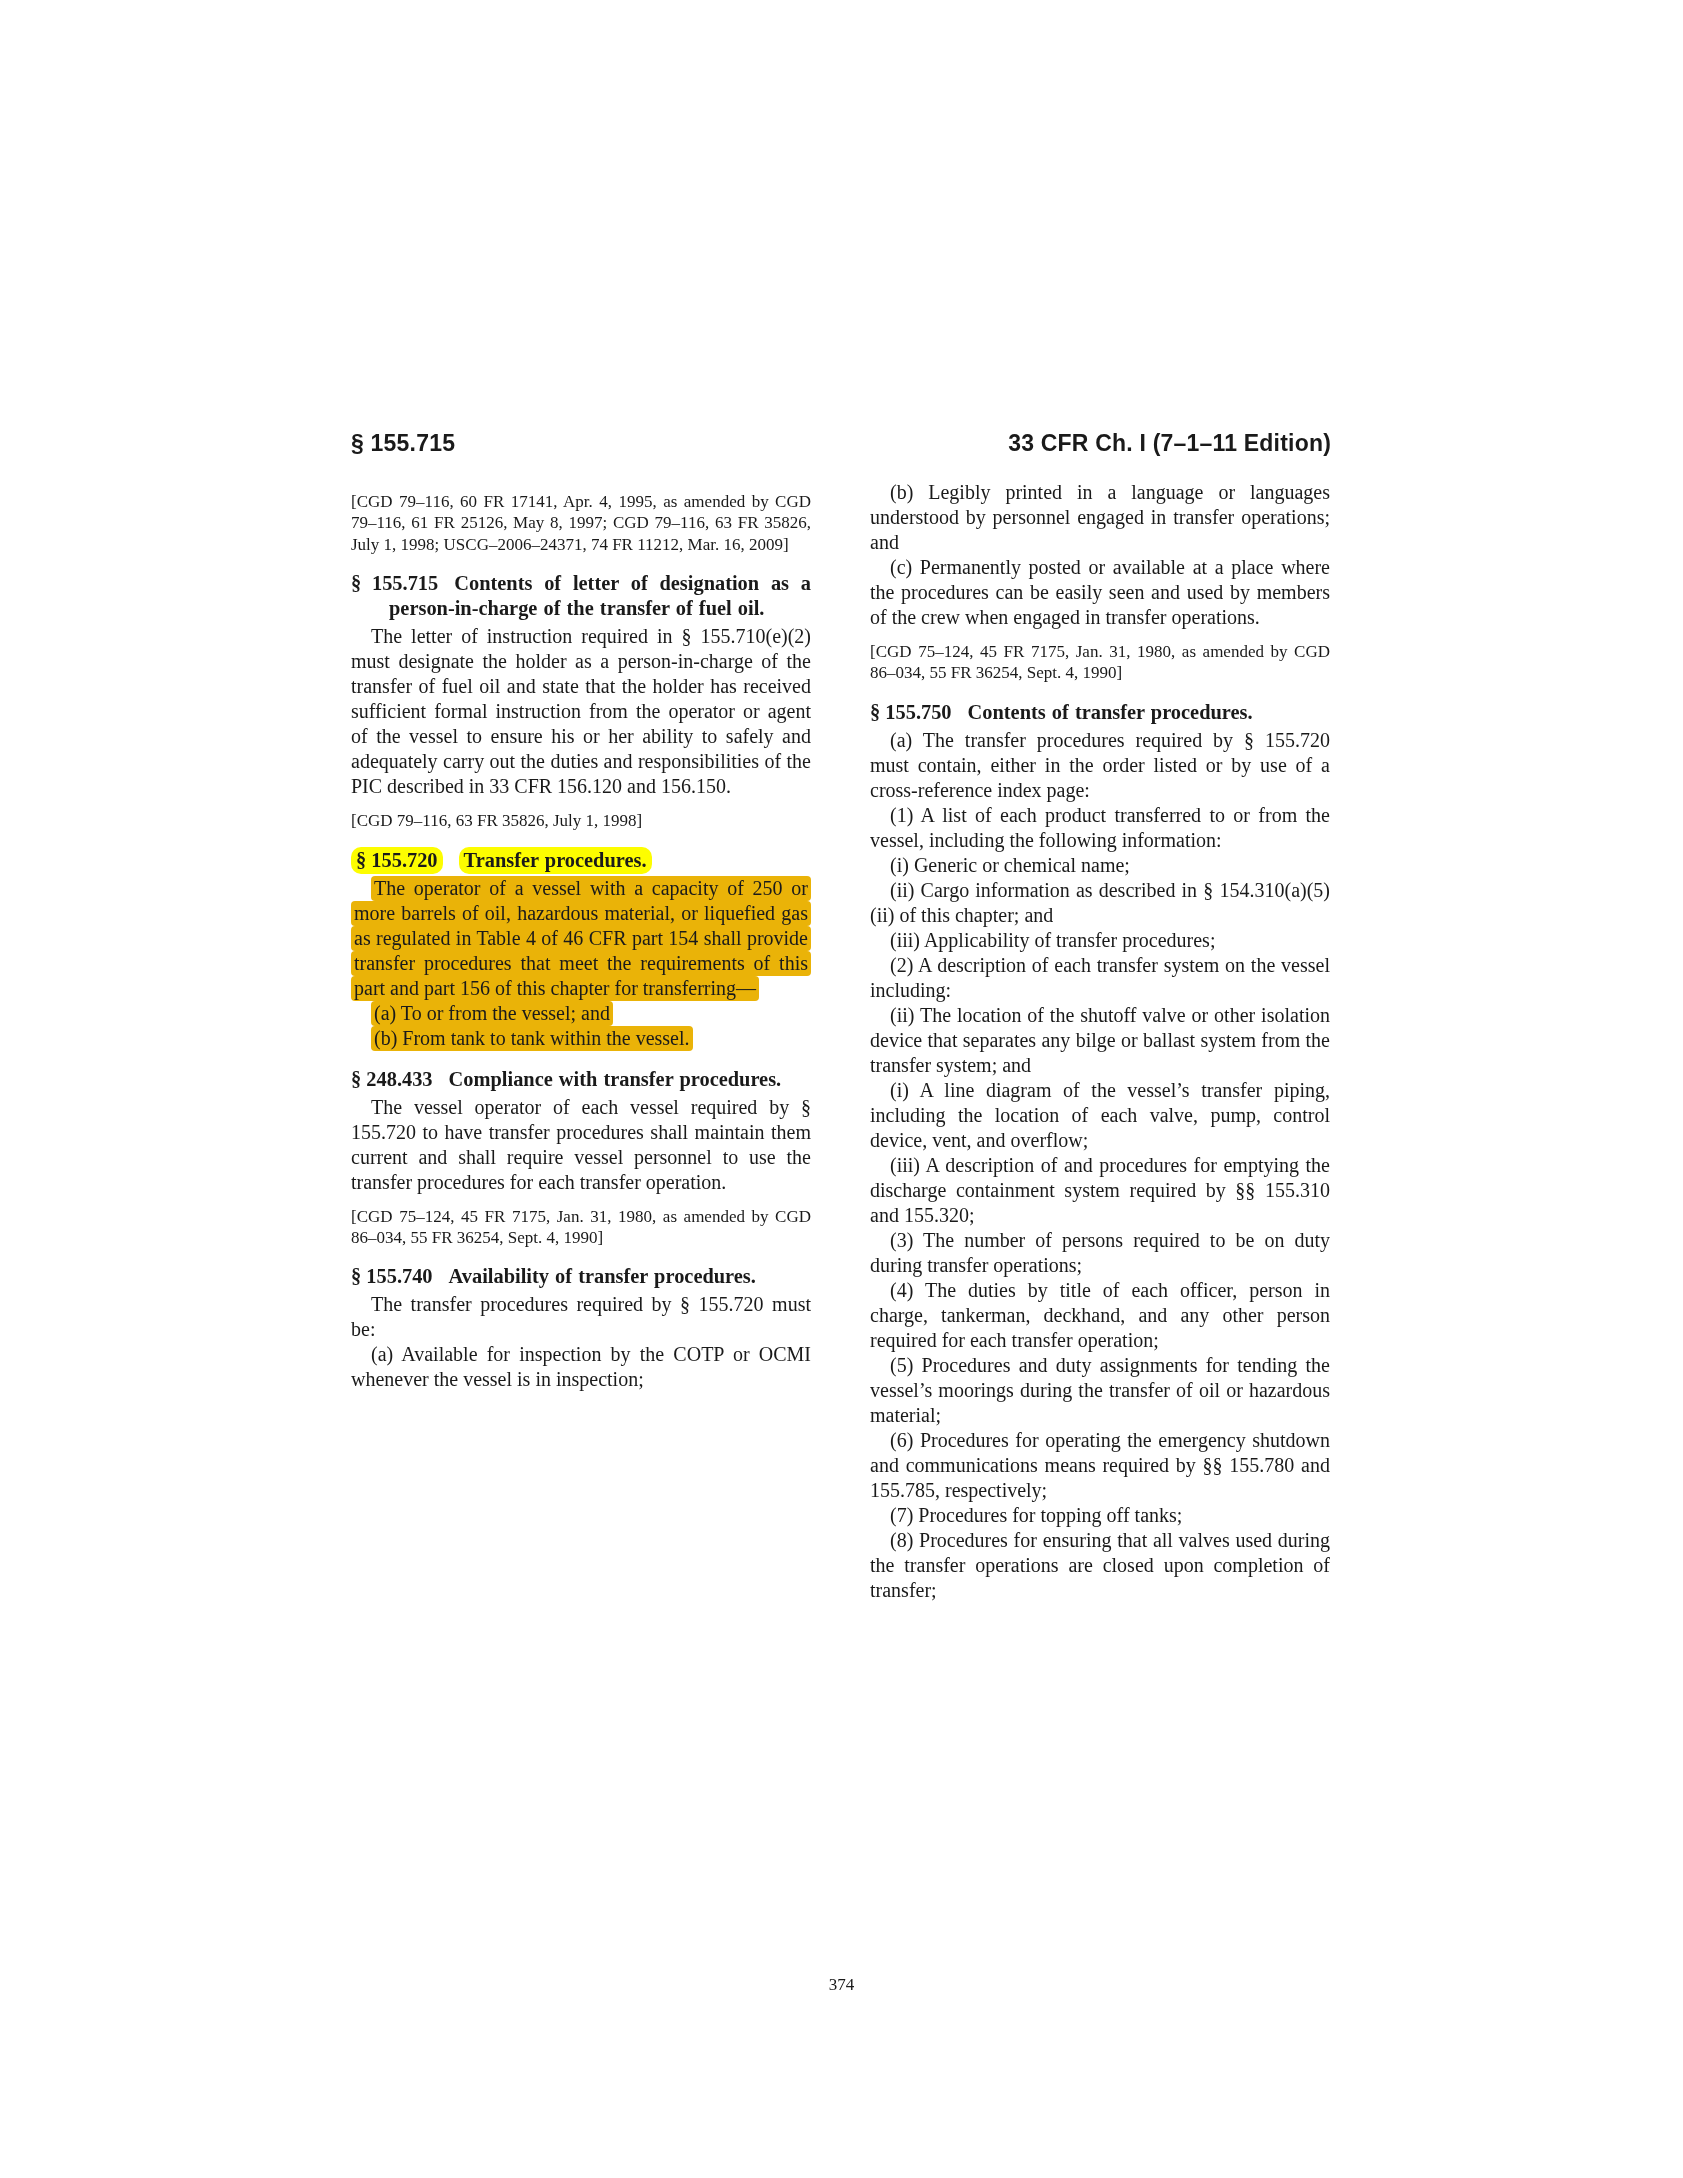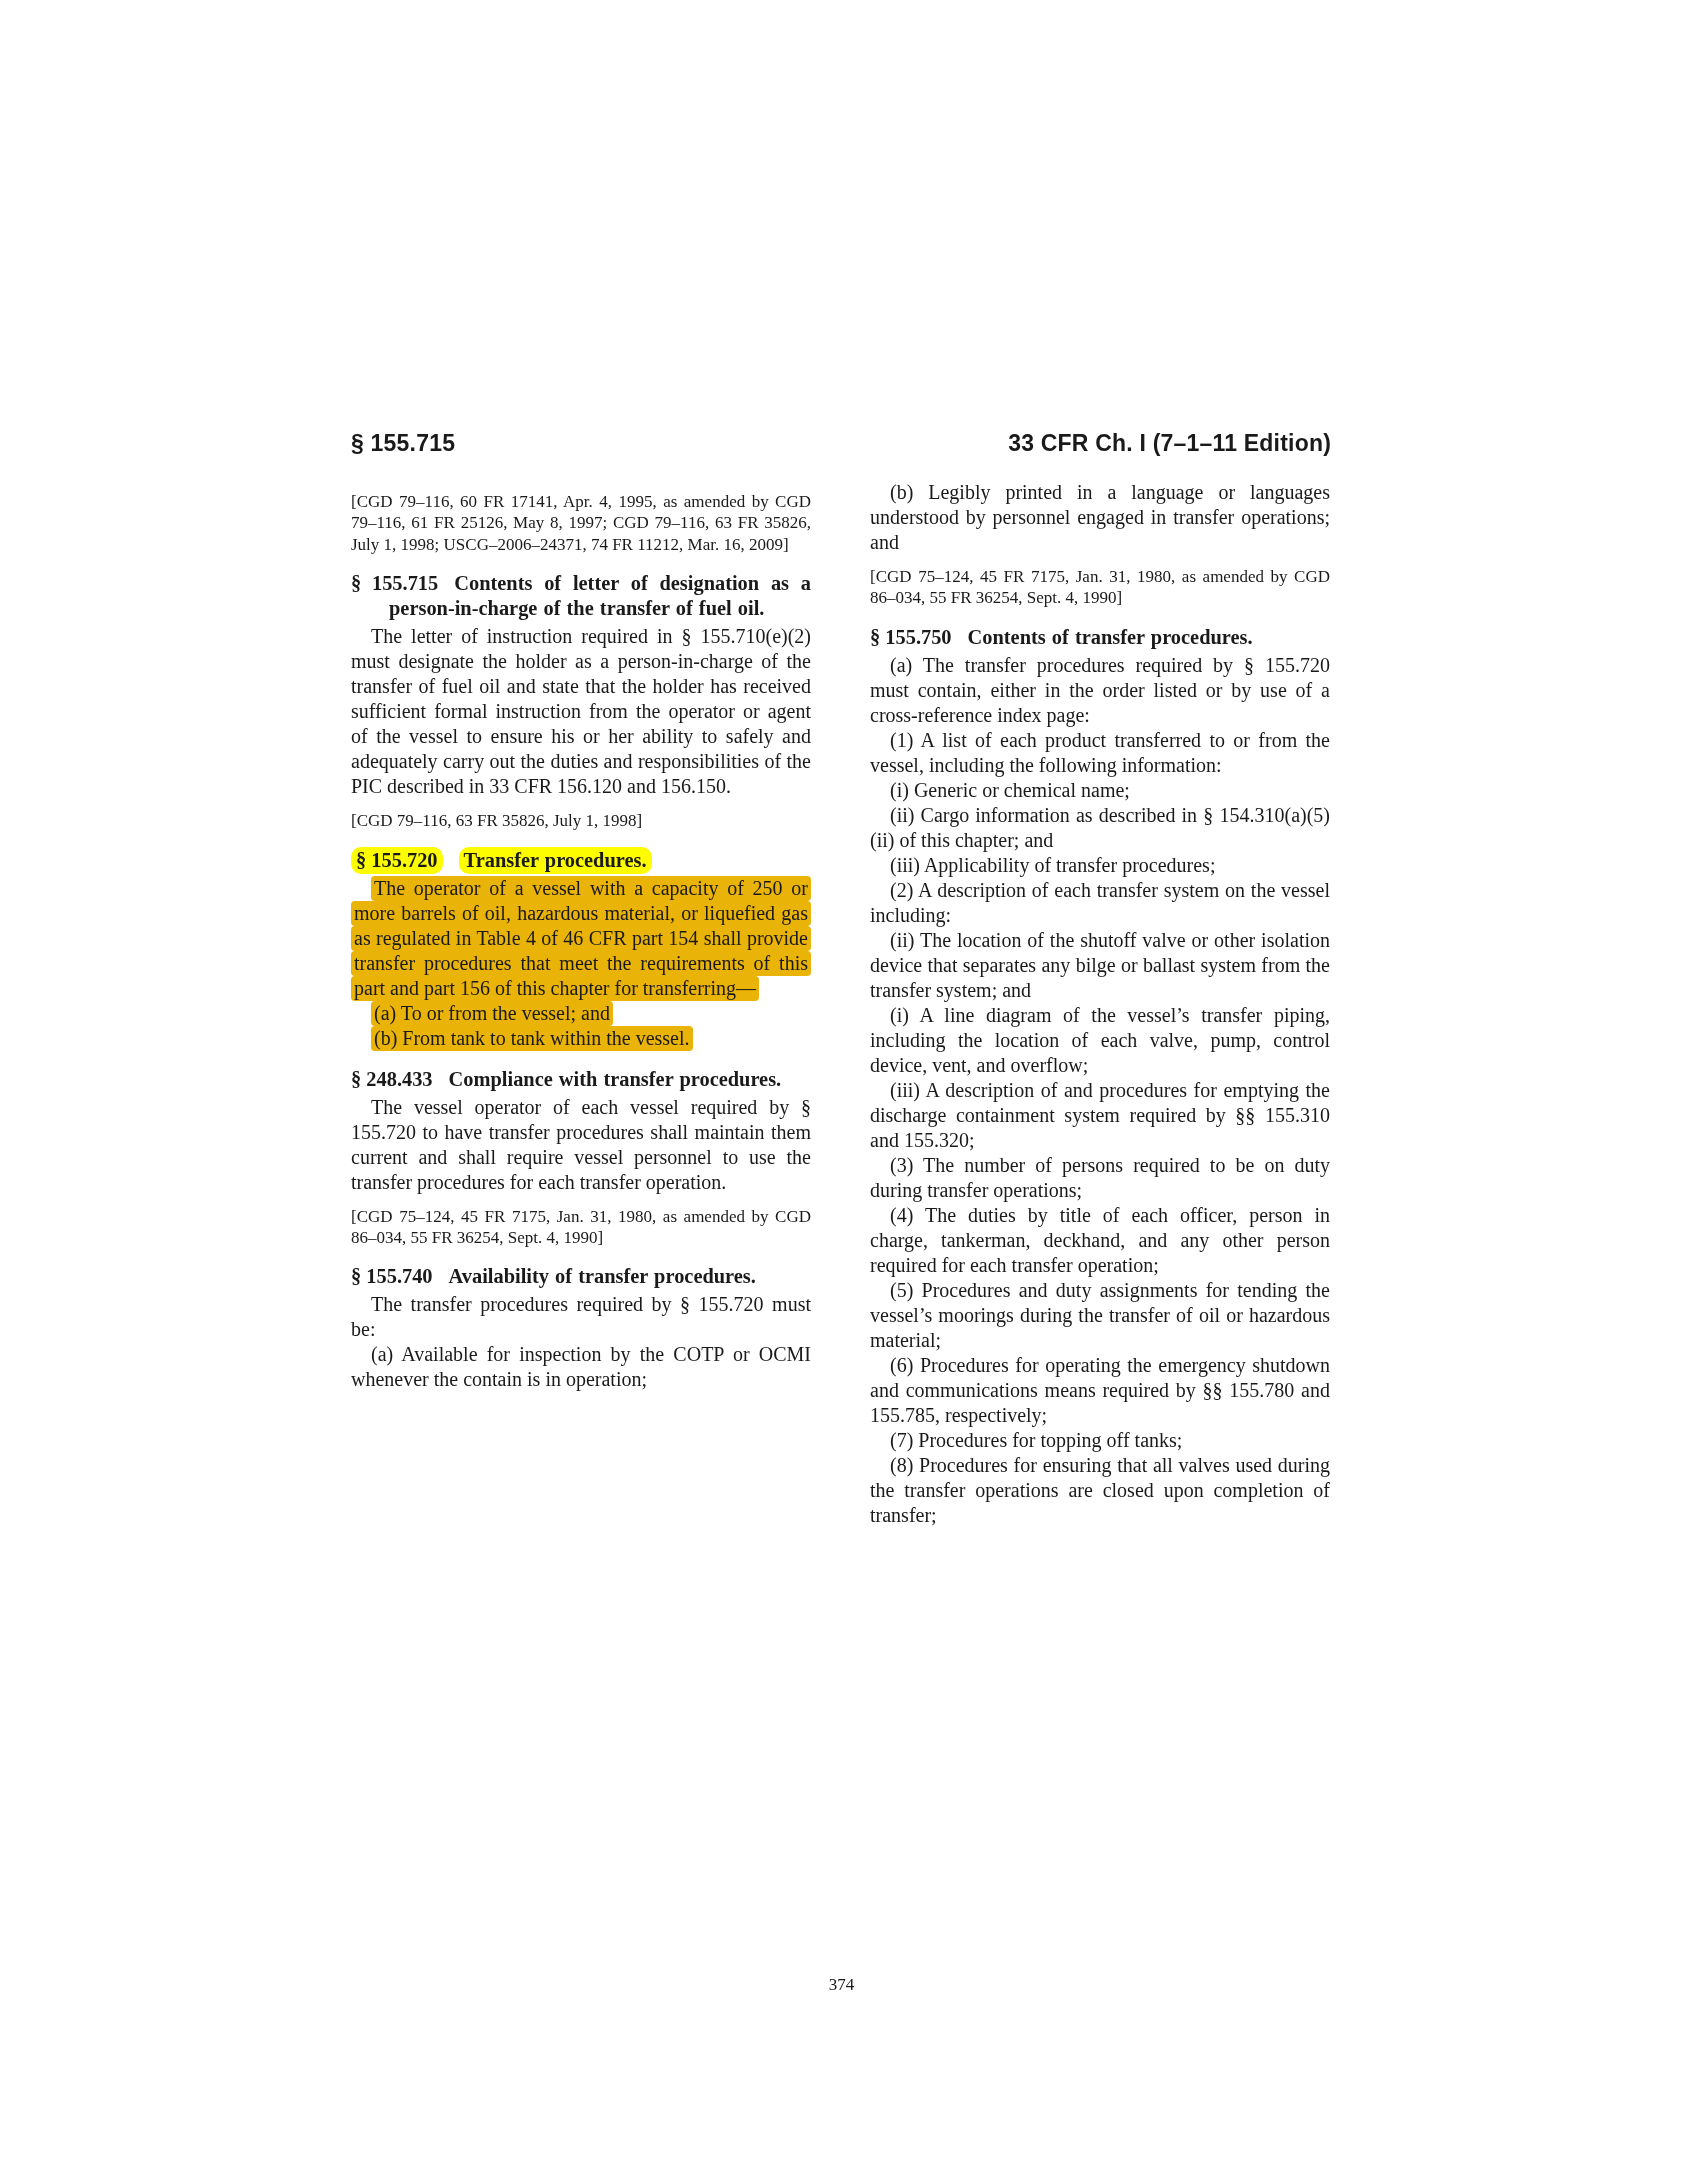--- a/index.html
+++ b/index.html
@@ -170,27 +170,28 @@
       <div class="sec-head">
         <span class="num">§ 248.433</span><span class="gap"></span><span class="title">Compliance with transfer procedures.</span>
       </div>
       <p class="body">The vessel operator of each vessel required by § 155.720 to have transfer procedures shall maintain them current and shall require vessel personnel to use the transfer procedures for each transfer operation.</p>
       <p class="cite">[CGD 75–124, 45 FR 7175, Jan. 31, 1980, as amended by CGD 86–034, 55 FR 36254, Sept. 4, 1990]</p>
 
       <div class="sec-head">
         <span class="num">§ 155.740</span><span class="gap"></span><span class="title">Availability of transfer procedures.</span>
       </div>
       <p class="body">The transfer procedures required by § 155.720 must be:</p>
-      <p class="body">(a) Available for inspection by the COTP or OCMI whenever the contain is in operation;</p>
+      <p class="body">(a) Available for inspection by the COTP or OCMI whenever the vessel is in inspection;</p>
 
     </div>
 
     <div class="col">
 
       <p class="body">(b) Legibly printed in a language or languages understood by personnel engaged in transfer operations; and</p>
+      <p class="body">(c) Permanently posted or available at a place where the procedures can be easily seen and used by members of the crew when engaged in transfer operations.</p>
 
       <p class="cite">[CGD 75–124, 45 FR 7175, Jan. 31, 1980, as amended by CGD 86–034, 55 FR 36254, Sept. 4, 1990]</p>
 
       <div class="sec-head">
         <span class="num">§ 155.750</span><span class="gap"></span><span class="title">Contents of transfer procedures.</span>
       </div>
 
       <p class="body">(a) The transfer procedures required by § 155.720 must contain, either in the order listed or by use of a cross-reference index page:</p>
       <p class="body">(1) A list of each product transferred to or from the vessel, including the following information:</p>
       <p class="body">(i) Generic or chemical name;</p>

